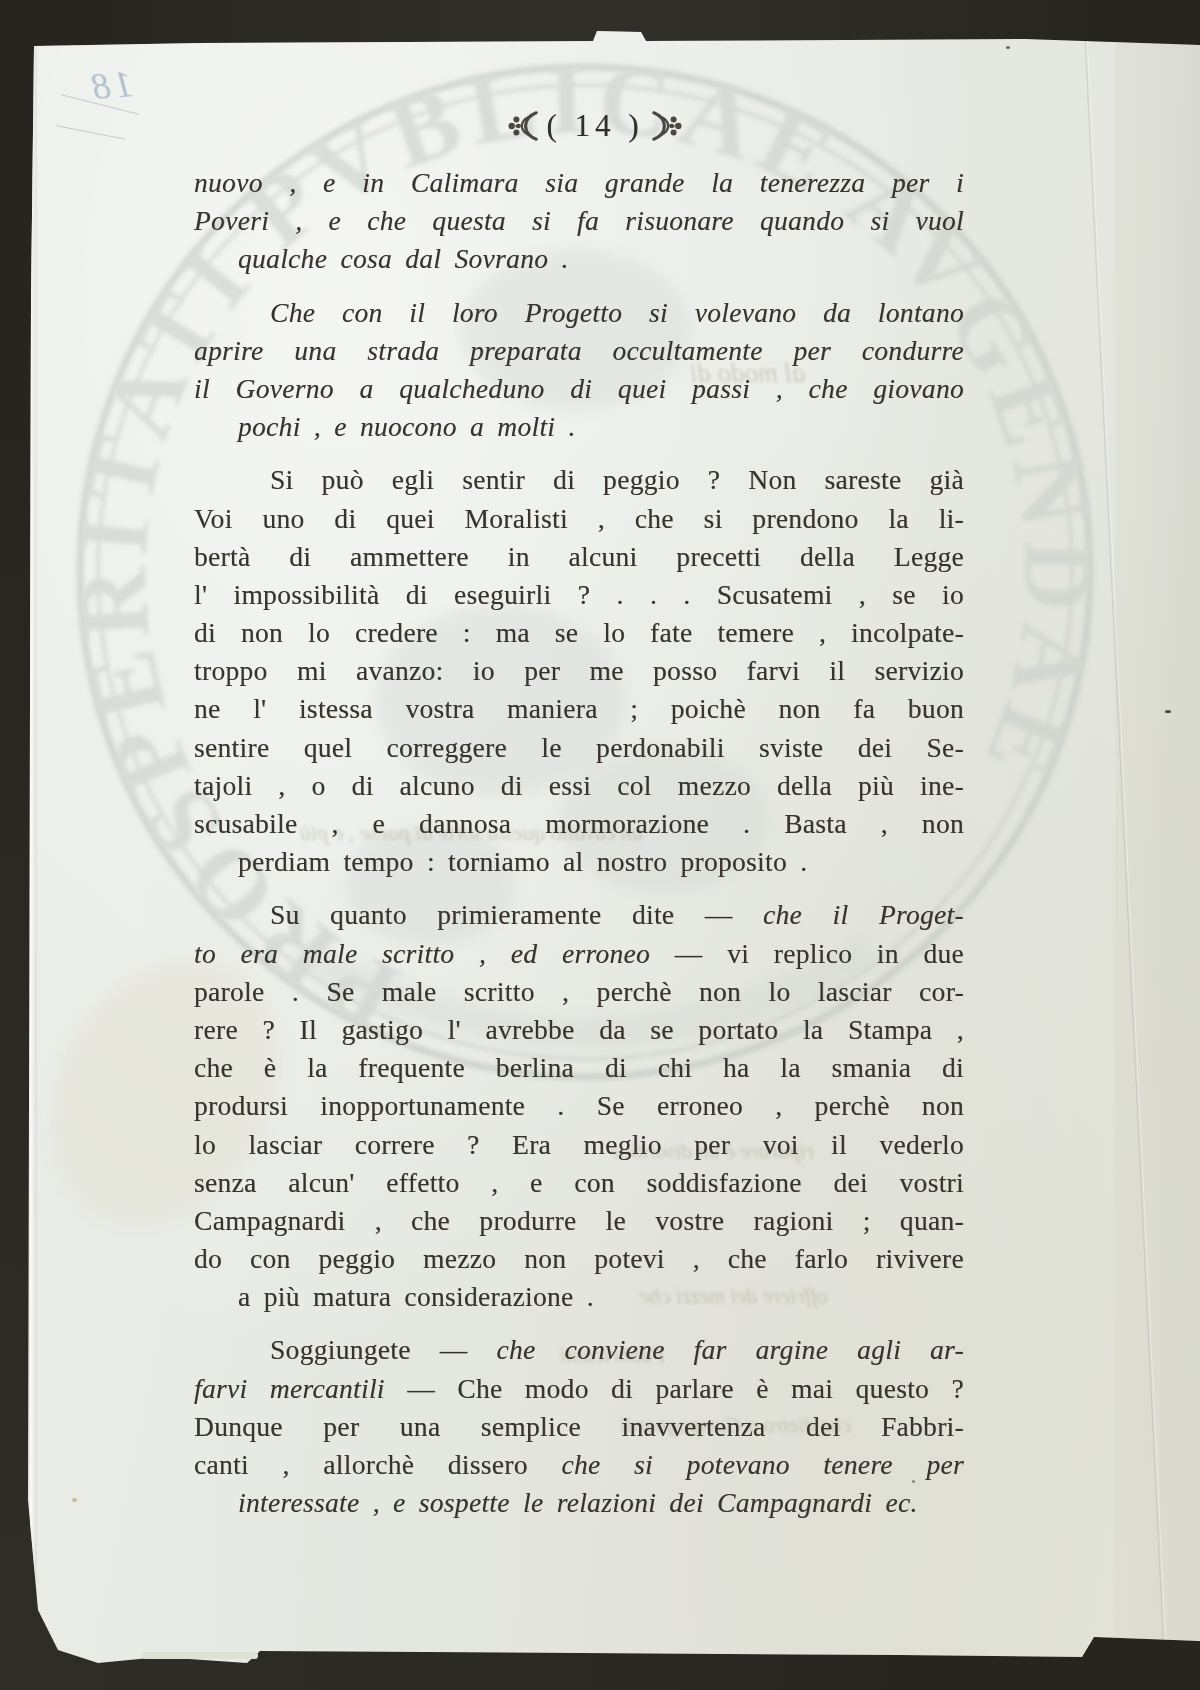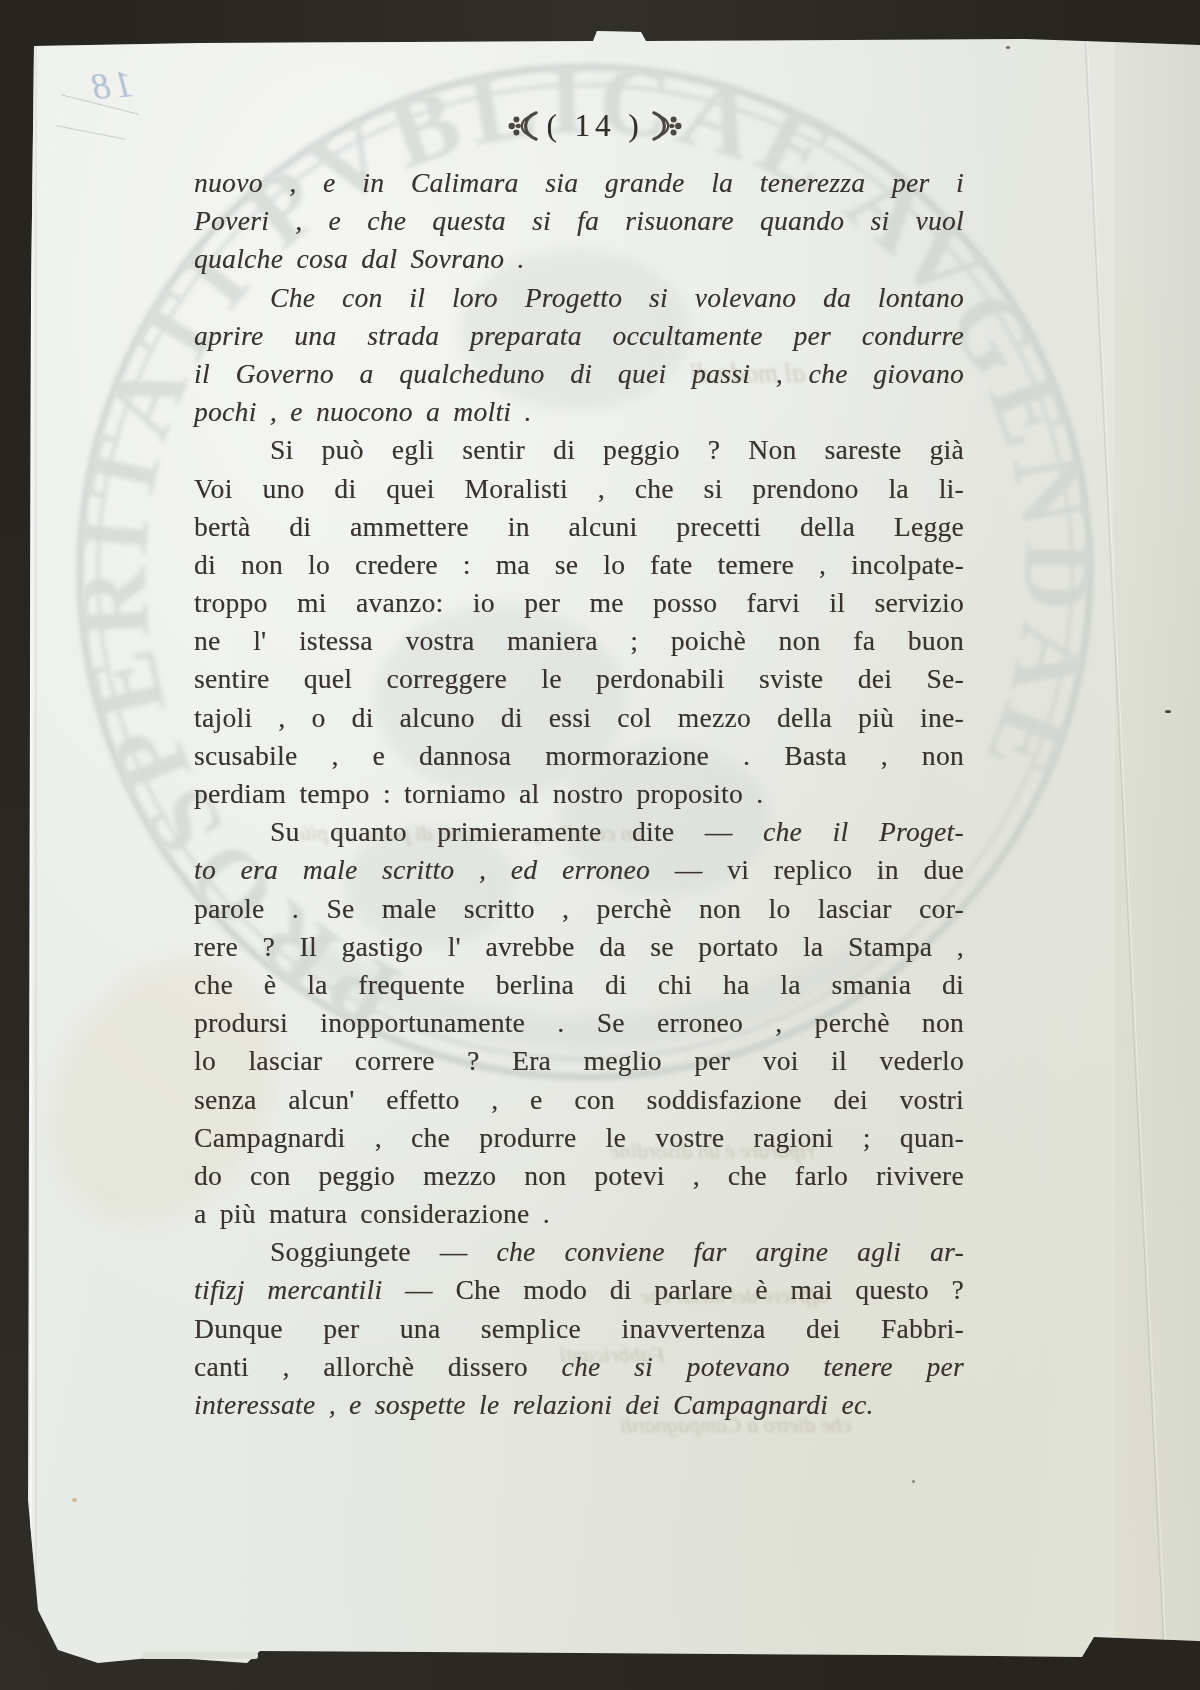--- a/index.html
+++ b/index.html
@@ -51,22 +51,22 @@
   .pagenum{font-size:31px;letter-spacing:5px;color:#322e28;
     text-shadow:.4px .4px .5px rgba(50,46,40,.45);}
   .fleuron{width:38px;height:32px;opacity:.88;}
   .fleuron.r{transform:scaleX(-1);}
   
   .textblock{position:absolute;left:194px;top:164px;width:770px;color:#38332d;}
   .textblock .line{height:38.2px;font-size:27.5px;line-height:38.2px;
     text-align:justify;text-align-last:justify;white-space:normal;
     letter-spacing:.3px;word-spacing:.22em;
     text-shadow:.35px .35px .45px rgba(56,51,45,.42);}
-  .textblock .line.ind{padding-left:76px;}
-  .textblock .line.last{text-align-last:left;}
+  .textblock .line.ind{padding-left:76px;margin-top:15px;}
+  .textblock .line.last{text-align-last:left;margin-left:44px;}
   .textblock .it{font-style:italic;}
 </style>
 </head>
 <body>
 
 <div class="photo-bg"></div>
 
 <div class="page">
 
   <div class="edge-highlight"></div>
@@ -144,40 +144,41 @@
       <div class="line"><span class="it">nuovo , e in Calimara sia grande la tenerezza per i</span></div>
       <div class="line"><span class="it">Poveri , e che questa si fa risuonare quando si vuol</span></div>
       <div class="line last"><span class="it">qualche cosa dal Sovrano .</span></div>
       <div class="line ind"><span class="it">Che con il loro Progetto si volevano da lontano</span></div>
       <div class="line"><span class="it">aprire una strada preparata occultamente per condurre</span></div>
       <div class="line"><span class="it">il Governo a qualcheduno di quei passi , che giovano</span></div>
       <div class="line last"><span class="it">pochi , e nuocono a molti .</span></div>
       <div class="line ind"><span>Si può egli sentir di peggio ? Non sareste già</span></div>
       <div class="line"><span>Voi uno di quei Moralisti , che si prendono la li-</span></div>
       <div class="line"><span>bertà di ammettere in alcuni precetti della Legge</span></div>
+      <div class="line"><span>l' impossibilità di eseguirli ? . . . Scusatemi , se io</span></div>
       <div class="line"><span>di non lo credere : ma se lo fate temere , incolpate-</span></div>
       <div class="line"><span>troppo mi avanzo: io per me posso farvi il servizio</span></div>
       <div class="line"><span>ne l' istessa vostra maniera ; poichè non fa buon</span></div>
       <div class="line"><span>sentire quel correggere le perdonabili sviste dei Se-</span></div>
       <div class="line"><span>tajoli , o di alcuno di essi col mezzo della più ine-</span></div>
       <div class="line"><span>scusabile , e dannosa mormorazione . Basta , non</span></div>
       <div class="line last"><span>perdiam tempo : torniamo al nostro proposito .</span></div>
       <div class="line ind"><span>Su quanto primieramente dite — </span><span class="it">che il Proget-</span></div>
       <div class="line"><span class="it">to era male scritto , ed erroneo</span><span> — vi replico in due</span></div>
       <div class="line"><span>parole . Se male scritto , perchè non lo lasciar cor-</span></div>
       <div class="line"><span>rere ? Il gastigo l' avrebbe da se portato la Stampa ,</span></div>
       <div class="line"><span>che è la frequente berlina di chi ha la smania di</span></div>
       <div class="line"><span>prodursi inopportunamente . Se erroneo , perchè non</span></div>
       <div class="line"><span>lo lasciar correre ? Era meglio per voi il vederlo</span></div>
       <div class="line"><span>senza alcun' effetto , e con soddisfazione dei vostri</span></div>
       <div class="line"><span>Campagnardi , che produrre le vostre ragioni ; quan-</span></div>
       <div class="line"><span>do con peggio mezzo non potevi , che farlo rivivere</span></div>
       <div class="line last"><span>a più matura considerazione .</span></div>
       <div class="line ind"><span>Soggiungete — </span><span class="it">che conviene far argine agli ar-</span></div>
-      <div class="line"><span class="it">tifizj mercantili</span><span> — Che modo di parlare è mai questo ?</span></div>
+      <div class="line"><span class="it">farvi mercantili</span><span> — Che modo di parlare è mai questo ?</span></div>
       <div class="line"><span>Dunque per una semplice inavvertenza dei Fabbri-</span></div>
       <div class="line"><span>canti , allorchè dissero </span><span class="it">che si potevano tenere per</span></div>
       <div class="line last"><span class="it">interessate , e sospette le relazioni dei Campagnardi ec.</span></div>
     </div>
 
   <div class="crease"></div>
 
   <div class="speck" style="left:1165px;top:710px;width:6px;height:3px;background:#4a443c;"></div>
   <div class="speck" style="left:1006px;top:46px;width:4px;height:3px;background:#6b6densign5c;background:#6b655c;"></div>
   <div class="speck" style="left:72px;top:1498px;width:5px;height:4px;background:#cbb98f;"></div>

